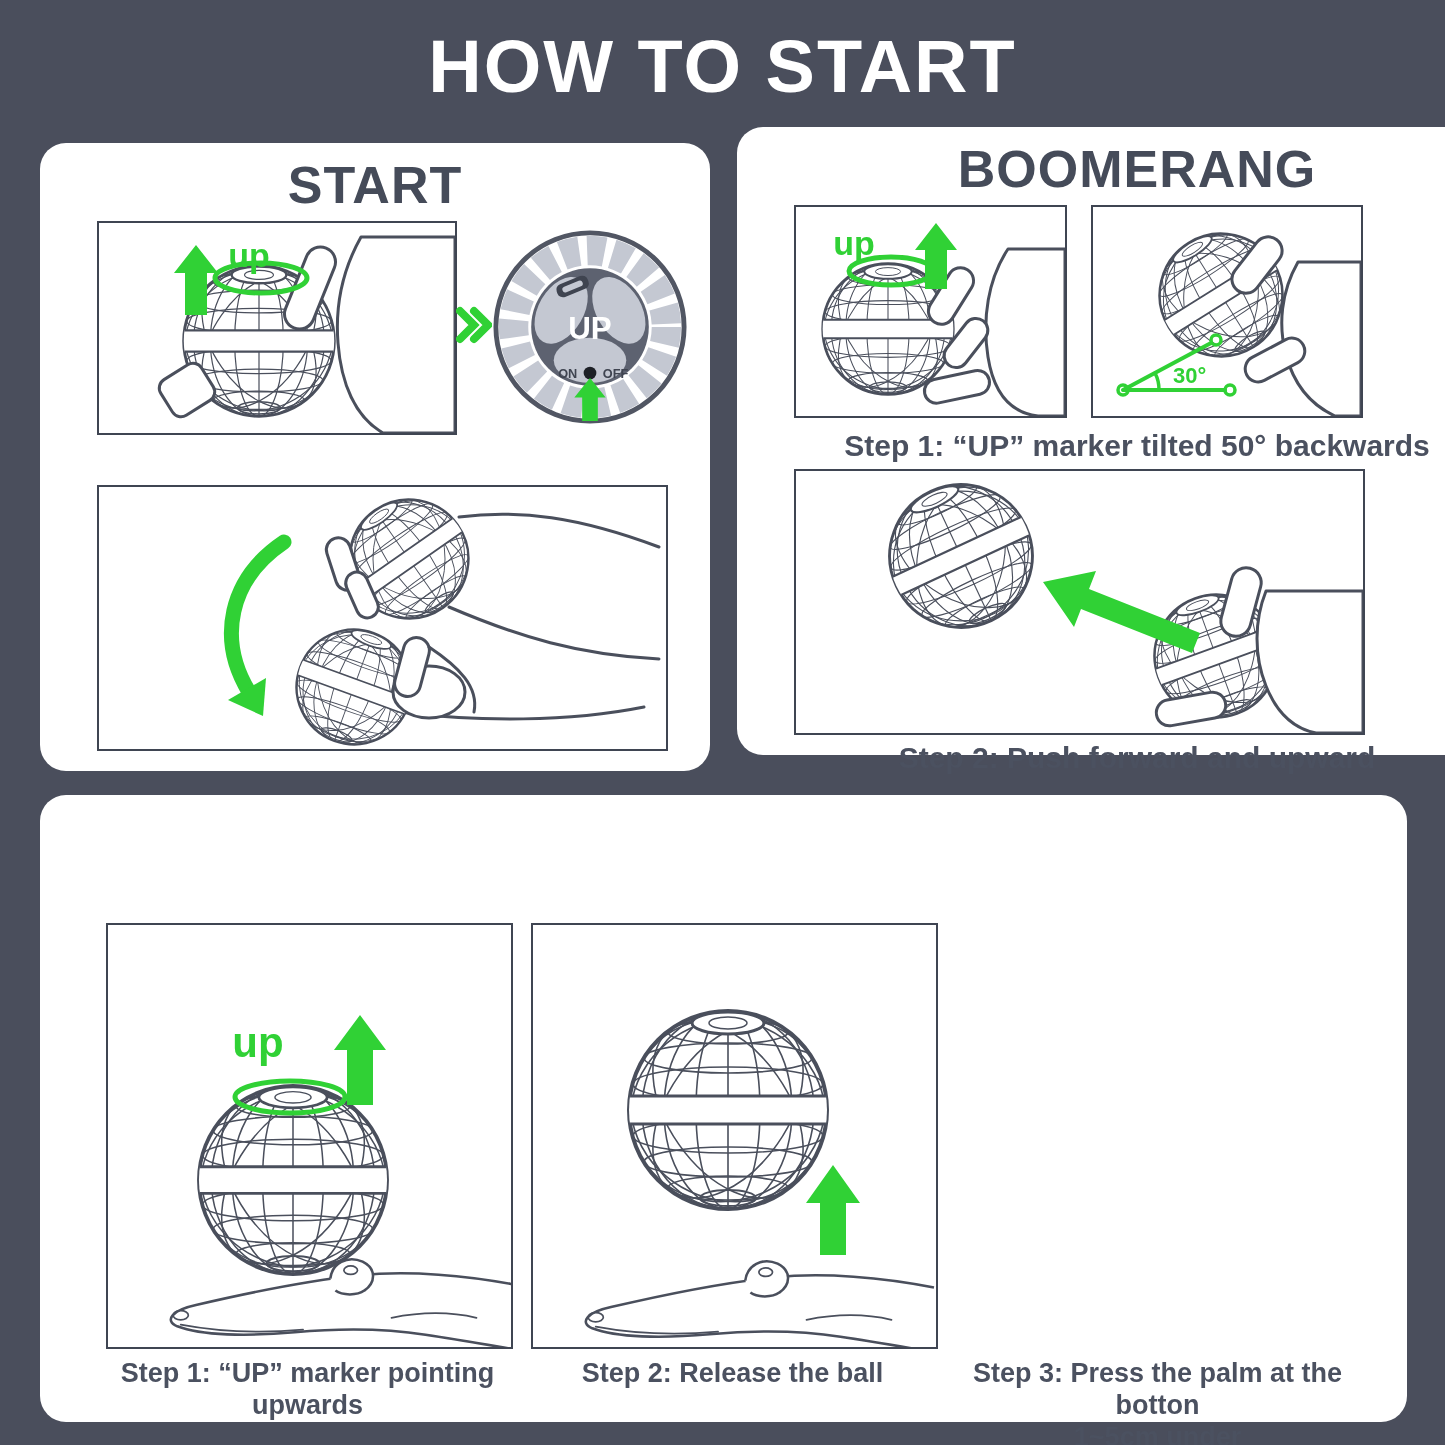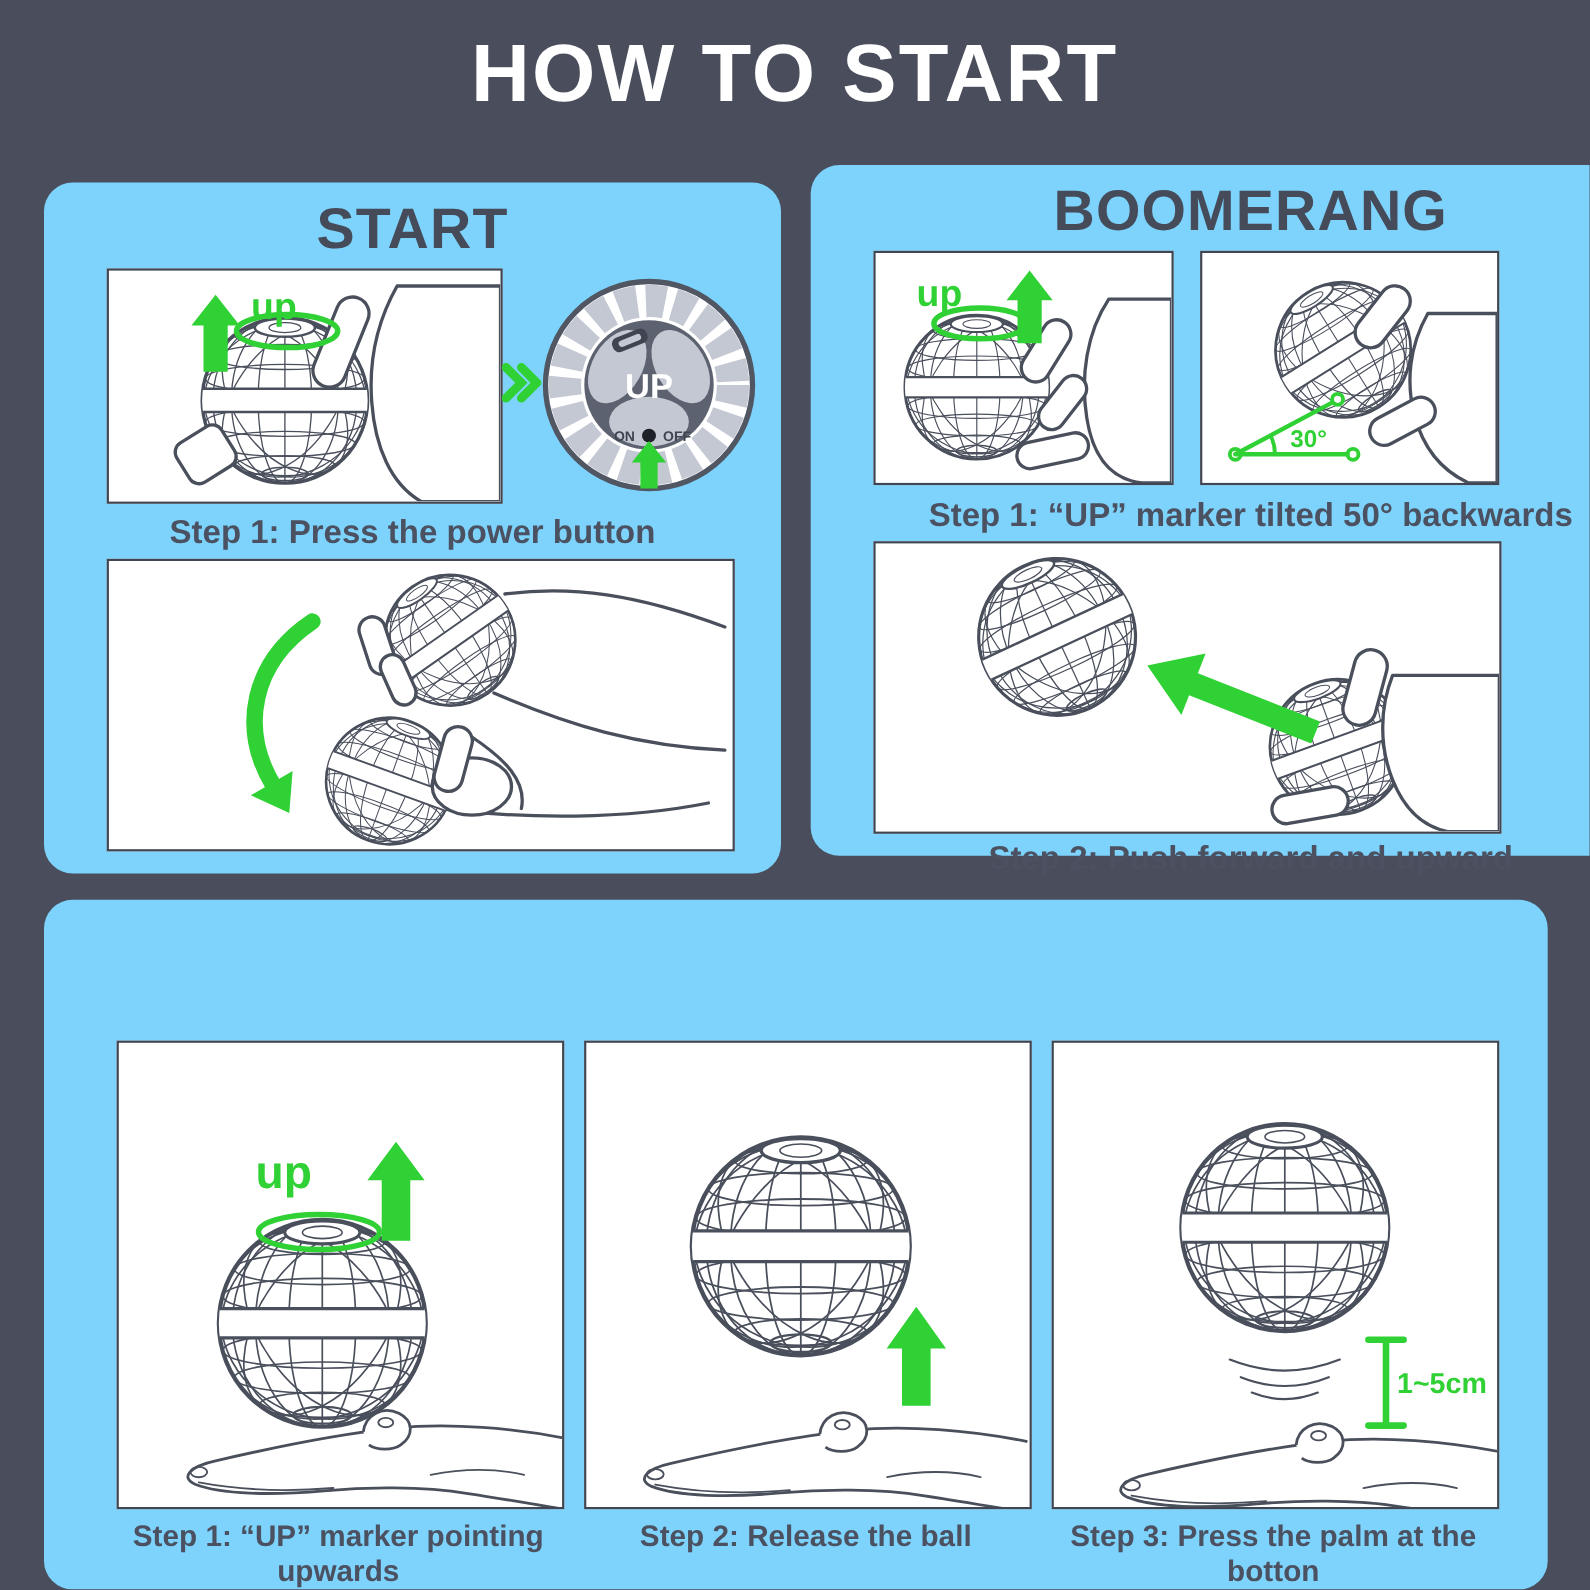--- a/index.html
+++ b/index.html
@@ -6,21 +6,21 @@
   body{
     width:1445px;height:1445px;position:relative;overflow:hidden;
     background:#4a4e5c;
     font-family:"Liberation Sans","DejaVu Sans",sans-serif;
   }
   .page-title{
     position:absolute;left:0;top:24px;width:100%;
     text-align:center;color:#ffffff;font-size:74px;font-weight:bold;letter-spacing:2px;
   }
   .panel{
-    position:absolute;background:#7dd3fc;border-radius:26px;margin-top:23px;
+    position:absolute;background:#ffffff;border-radius:26px;
   }
   .panel-heading{
     position:absolute;left:0;top:12px;width:100%;text-align:center;
     color:#454b59;font-size:52px;font-weight:bold;letter-spacing:1px;
   }
   .ibox{
     position:absolute;border:2.5px solid #3f4552;background:#fff;overflow:hidden;
   }
   .ibox svg{position:absolute;left:0;top:0;width:100%;height:100%;}
   .caption{
@@ -114,21 +114,20 @@
       <rect x="-18" y="-52" width="34" height="14" rx="6" fill="#3f4450"></rect>
       <rect x="-12" y="-48" width="22" height="6" rx="3" fill="#c4c8d2"></rect>
     </g>
     <text y="12" font-size="32" fill="#ffffff" text-anchor="middle">UP</text>
     <text x="-13" y="52" font-size="13" fill="#3f4450" text-anchor="end">ON</text>
     <circle cx="0" cy="47" r="6.5" fill="#1d2026"></circle>
     <text x="13" y="52" font-size="13" fill="#3f4450">OFF</text>
     <polygon class="grn-fill" points="0,52 16,72 8,72 8,96 -8,96 -8,72 -16,72"></polygon>
   </svg>
 
-  <div class="caption cap-lg" style="left:0;top:302px;width:100%;">Step 1: Press the power button</div>
 
   <div class="ibox" style="left:57px;top:342px;width:567px;height:262px;">
     <svg viewBox="0 0 567 262">
       <path class="ln" d="M360,30 C420,22 480,30 560,60"></path>
       <path class="ln" d="M350,120 C420,150 480,168 560,172"></path>
       <path class="ln" d="M300,225 C380,235 470,235 545,220"></path>
       <use href="#ball" transform="translate(310,72) scale(0.60) rotate(-35)"></use>
       <rect class="fw" x="232" y="50" width="24" height="54" rx="12" transform="rotate(-18,244,77)"></rect>
       <rect class="fw" x="252" y="84" width="22" height="48" rx="11" transform="rotate(-24,263,108)"></rect>
       <use href="#ball" transform="translate(255,200) scale(0.58) rotate(20)"></use>
@@ -204,31 +203,20 @@
   </div>
 
   <div class="ibox" style="left:491px;top:128px;width:403px;height:422px;">
     <svg viewBox="0 0 403 422">
       <use href="#ball" transform="translate(195,185) scale(1.0)"></use>
       <use href="#palm" transform="translate(10,252) scale(0.85)"></use>
       <polygon class="grn-fill" points="300,240 327,278 313,278 313,330 287,330 287,278 273,278"></polygon>
     </svg>
   </div>
 
-  <div class="ibox" style="left:916px;top:128px;width:403px;height:422px;">
-    <svg viewBox="0 0 403 422">
-      <use href="#ball" transform="translate(210,168) scale(0.95)"></use>
-      <path class="ln2" d="M160,288 Q210,308 260,288 M170,304 Q210,320 250,304 M180,318 Q210,330 240,318"></path>
-      <use href="#palm" transform="translate(18,262) scale(0.85)"></use>
-      <g>
-        <path class="grn-ln" stroke-width="6" d="M302,270 L302,348 M286,270 L318,270 M286,348 L318,348"></path>
-      </g>
-      <text class="gtxt" x="312" y="318" font-size="26">1~5cm</text>
-    </svg>
-  </div>
 
   <div class="caption cap-sm" style="left:66px;top:562px;width:403px;">Step 1: “UP” marker pointing upwards</div>
   <div class="caption cap-sm" style="left:491px;top:562px;width:403px;">Step 2: Release the ball</div>
   <div class="caption cap-sm" style="left:916px;top:562px;width:403px;">
     <div>Step 3: Press the palm at the botton</div>
     <div>1~5cm under</div>
   </div>
 </div>
 
 </body></html>

